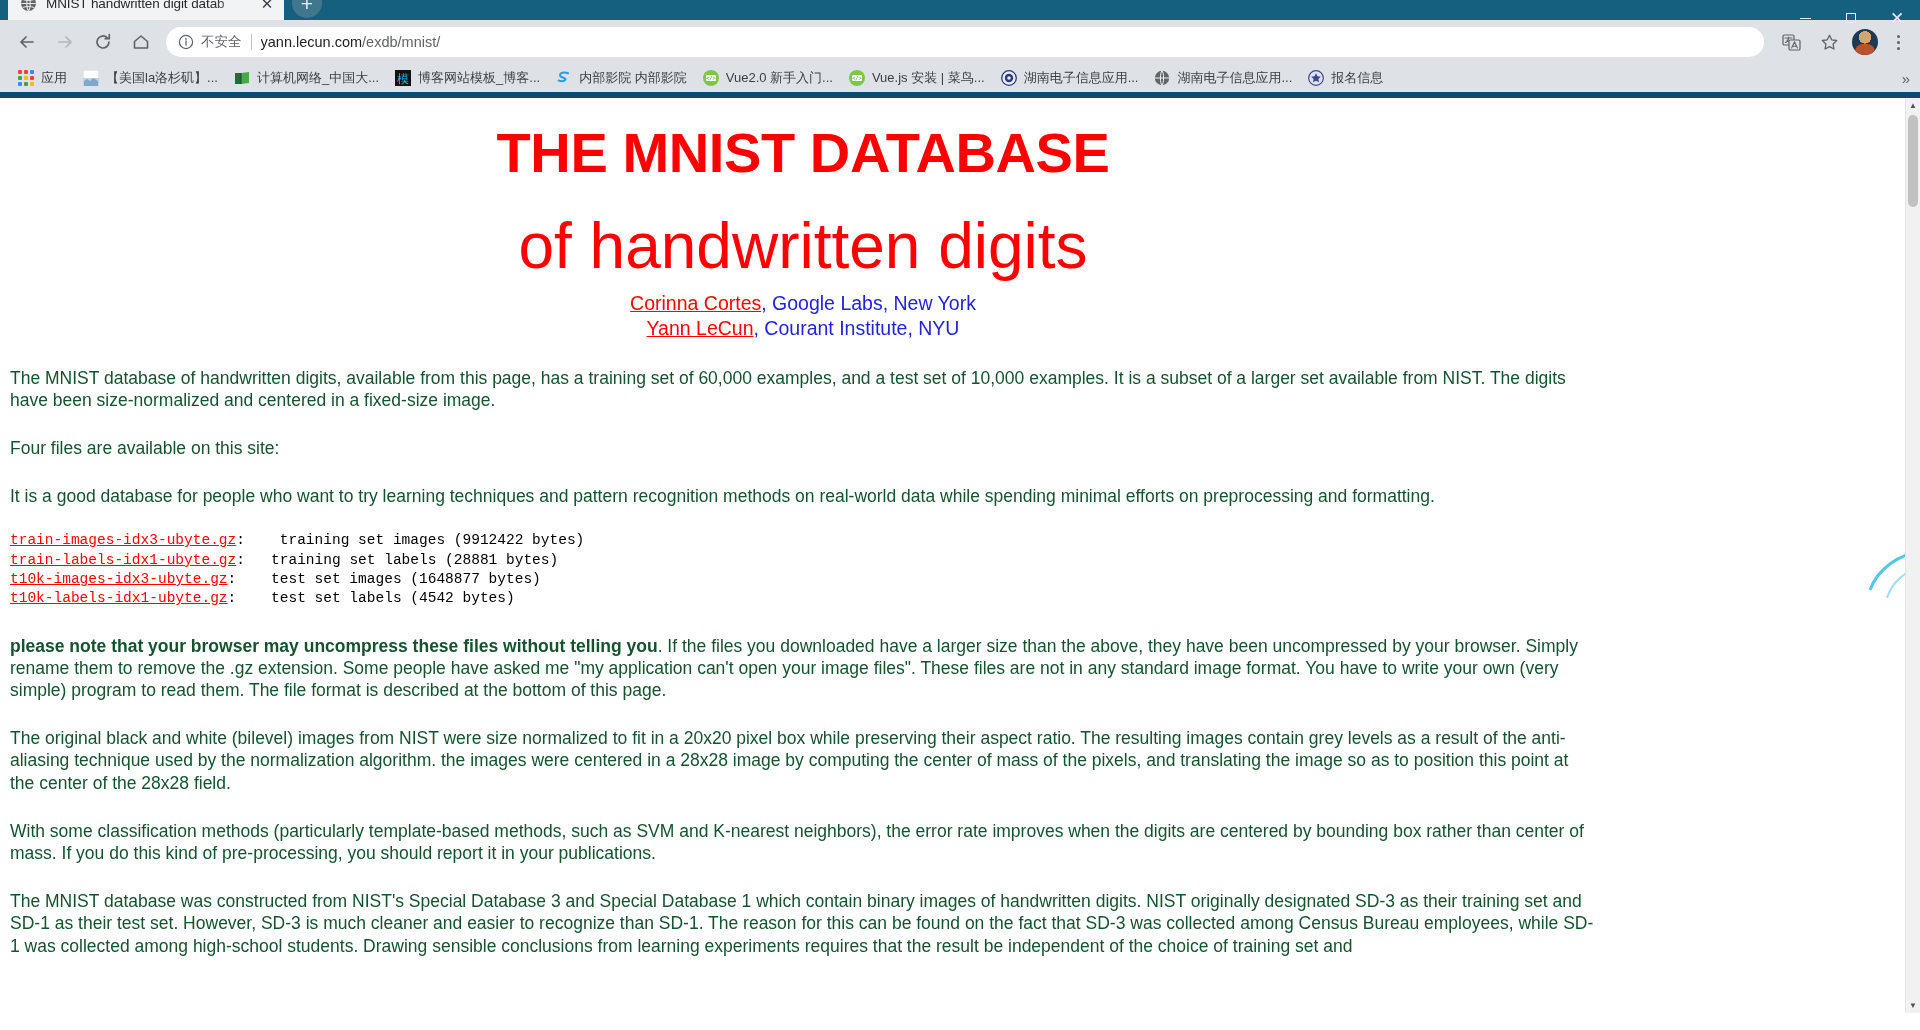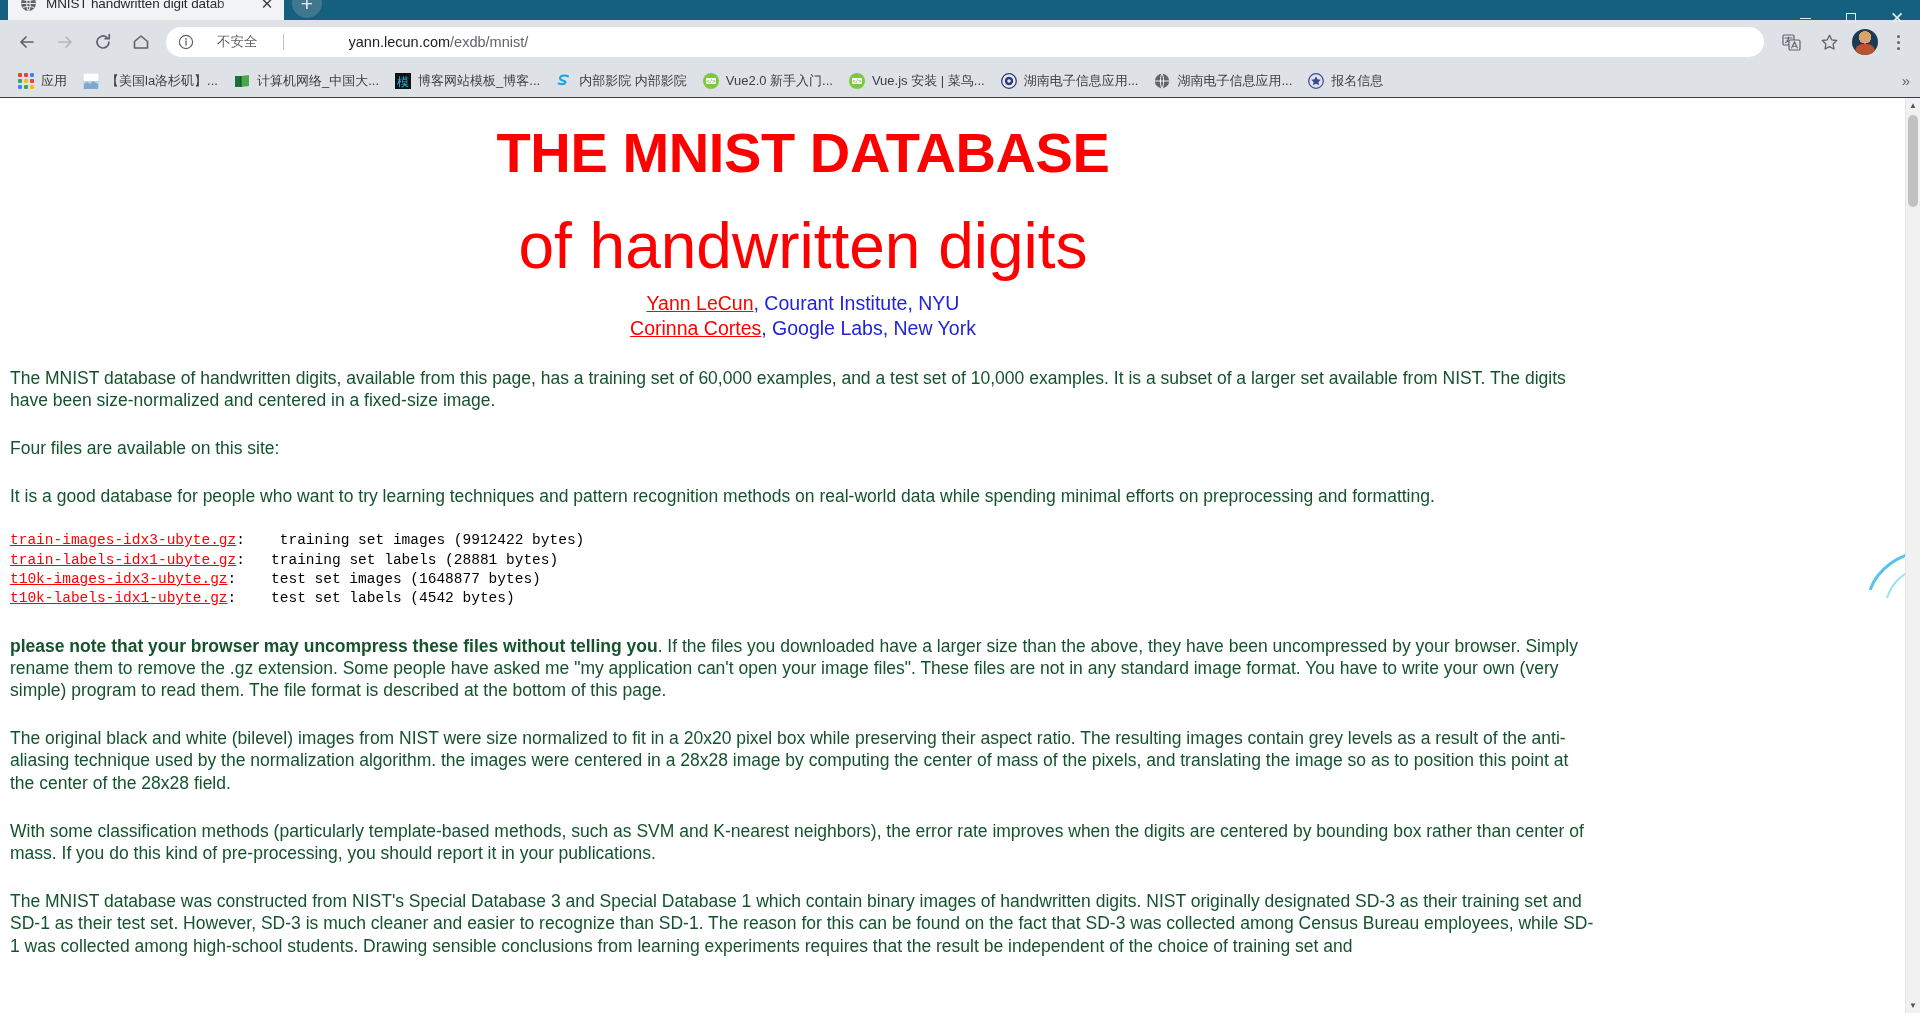--- a/index.html
+++ b/index.html
@@ -99,21 +99,20 @@
   .omnibox {
     flex: 1 1 auto;
     height: 30px;
     background: #ffffff;
     border-radius: 15px;
     display: flex;
     align-items: center;
     margin: 0 8px 0 6px;
     padding: 0 10px 0 12px;
     min-width: 0;
-    gap: 16px;
   }
   .omnibox .info-icon {
     width: 16px; height: 16px;
     flex: 0 0 16px;
     margin-right: 7px;
   }
   .omnibox .sec-label {
     font-size: 13.5px;
     color: #5f6368;
     white-space: nowrap;
@@ -123,21 +122,20 @@
     background: #bdc1c6;
     margin: 0 9px 0 9px;
     flex: 0 0 1px;
   }
   .omnibox .url {
     font-size: 14.5px;
     color: #202124;
     white-space: nowrap;
     overflow: hidden;
     flex: 1 1 auto;
-    margin-left: 40px;
   }
   .omnibox .url .dim { color: #5f6368; }
   .tb-right { display: flex; align-items: center; }
   .avatar {
     width: 26px; height: 26px;
     border-radius: 50%;
     margin: 0 4px;
     background: radial-gradient(circle at 50% 32%, #d8a36c 0 28%, transparent 29%),
                 linear-gradient(#1b3b52, #1b3b52);
     overflow: hidden;
@@ -160,21 +158,21 @@
   }
   .menu-dots i { width: 3px; height: 3px; border-radius: 50%; background: #5f6368; display:block; }
 
   
   .bookmarks {
     height: 34px;
     background: #dee1e6;
     display: flex;
     align-items: center;
     padding: 0 6px 0 10px;
-    border-bottom: 1px solid #0c4a6e;
+    border-bottom: 6px solid #0c4a6e;
     position: relative;
   }
   .bm {
     display: flex;
     align-items: center;
     height: 26px;
     padding: 0 8px;
     border-radius: 4px;
     max-width: 210px;
     flex: 0 0 auto;
@@ -509,24 +507,24 @@
 </div>
 
 <div class="viewport">
   <div class="page">
 
     <h1 class="big">THE MNIST DATABASE</h1>
     <h1 class="sub">of handwritten digits</h1>
 
     <div class="authors">
       <div class="aline">
-        <a href="#" class="aname">Yann LeCun</a><span>, Courant Institute, NYU</span>
+        <a href="#" class="aname">Corinna Cortes</a><span>, Google Labs, New York</span>
       </div>
       <div class="aline">
-        <a href="#" class="aname">Corinna Cortes</a><span>, Google Labs, New York</span>
+        <a href="#" class="aname">Yann LeCun</a><span>, Courant Institute, NYU</span>
       </div>
     </div>
 
     <p class="body">The MNIST database of handwritten digits, available from this page, has a training set of 60,000 examples, and a test set of 10,000 examples. It is a subset of a larger set available from NIST. The digits have been size-normalized and centered in a fixed-size image.</p>
     <p class="body">Four files are available on this site:</p>
     <p class="body">It is a good database for people who want to try learning techniques and pattern recognition methods on real-world data while spending minimal efforts on preprocessing and formatting.</p>
 
     <div class="filelist"><a href="#">train-images-idx3-ubyte.gz</a>:    <span>training set images (9912422 bytes)</span>
 <a href="#">train-labels-idx1-ubyte.gz</a>:   <span>training set labels (28881 bytes)</span>
 <a href="#">t10k-images-idx3-ubyte.gz</a>:   <span> test set images (1648877 bytes)</span>

